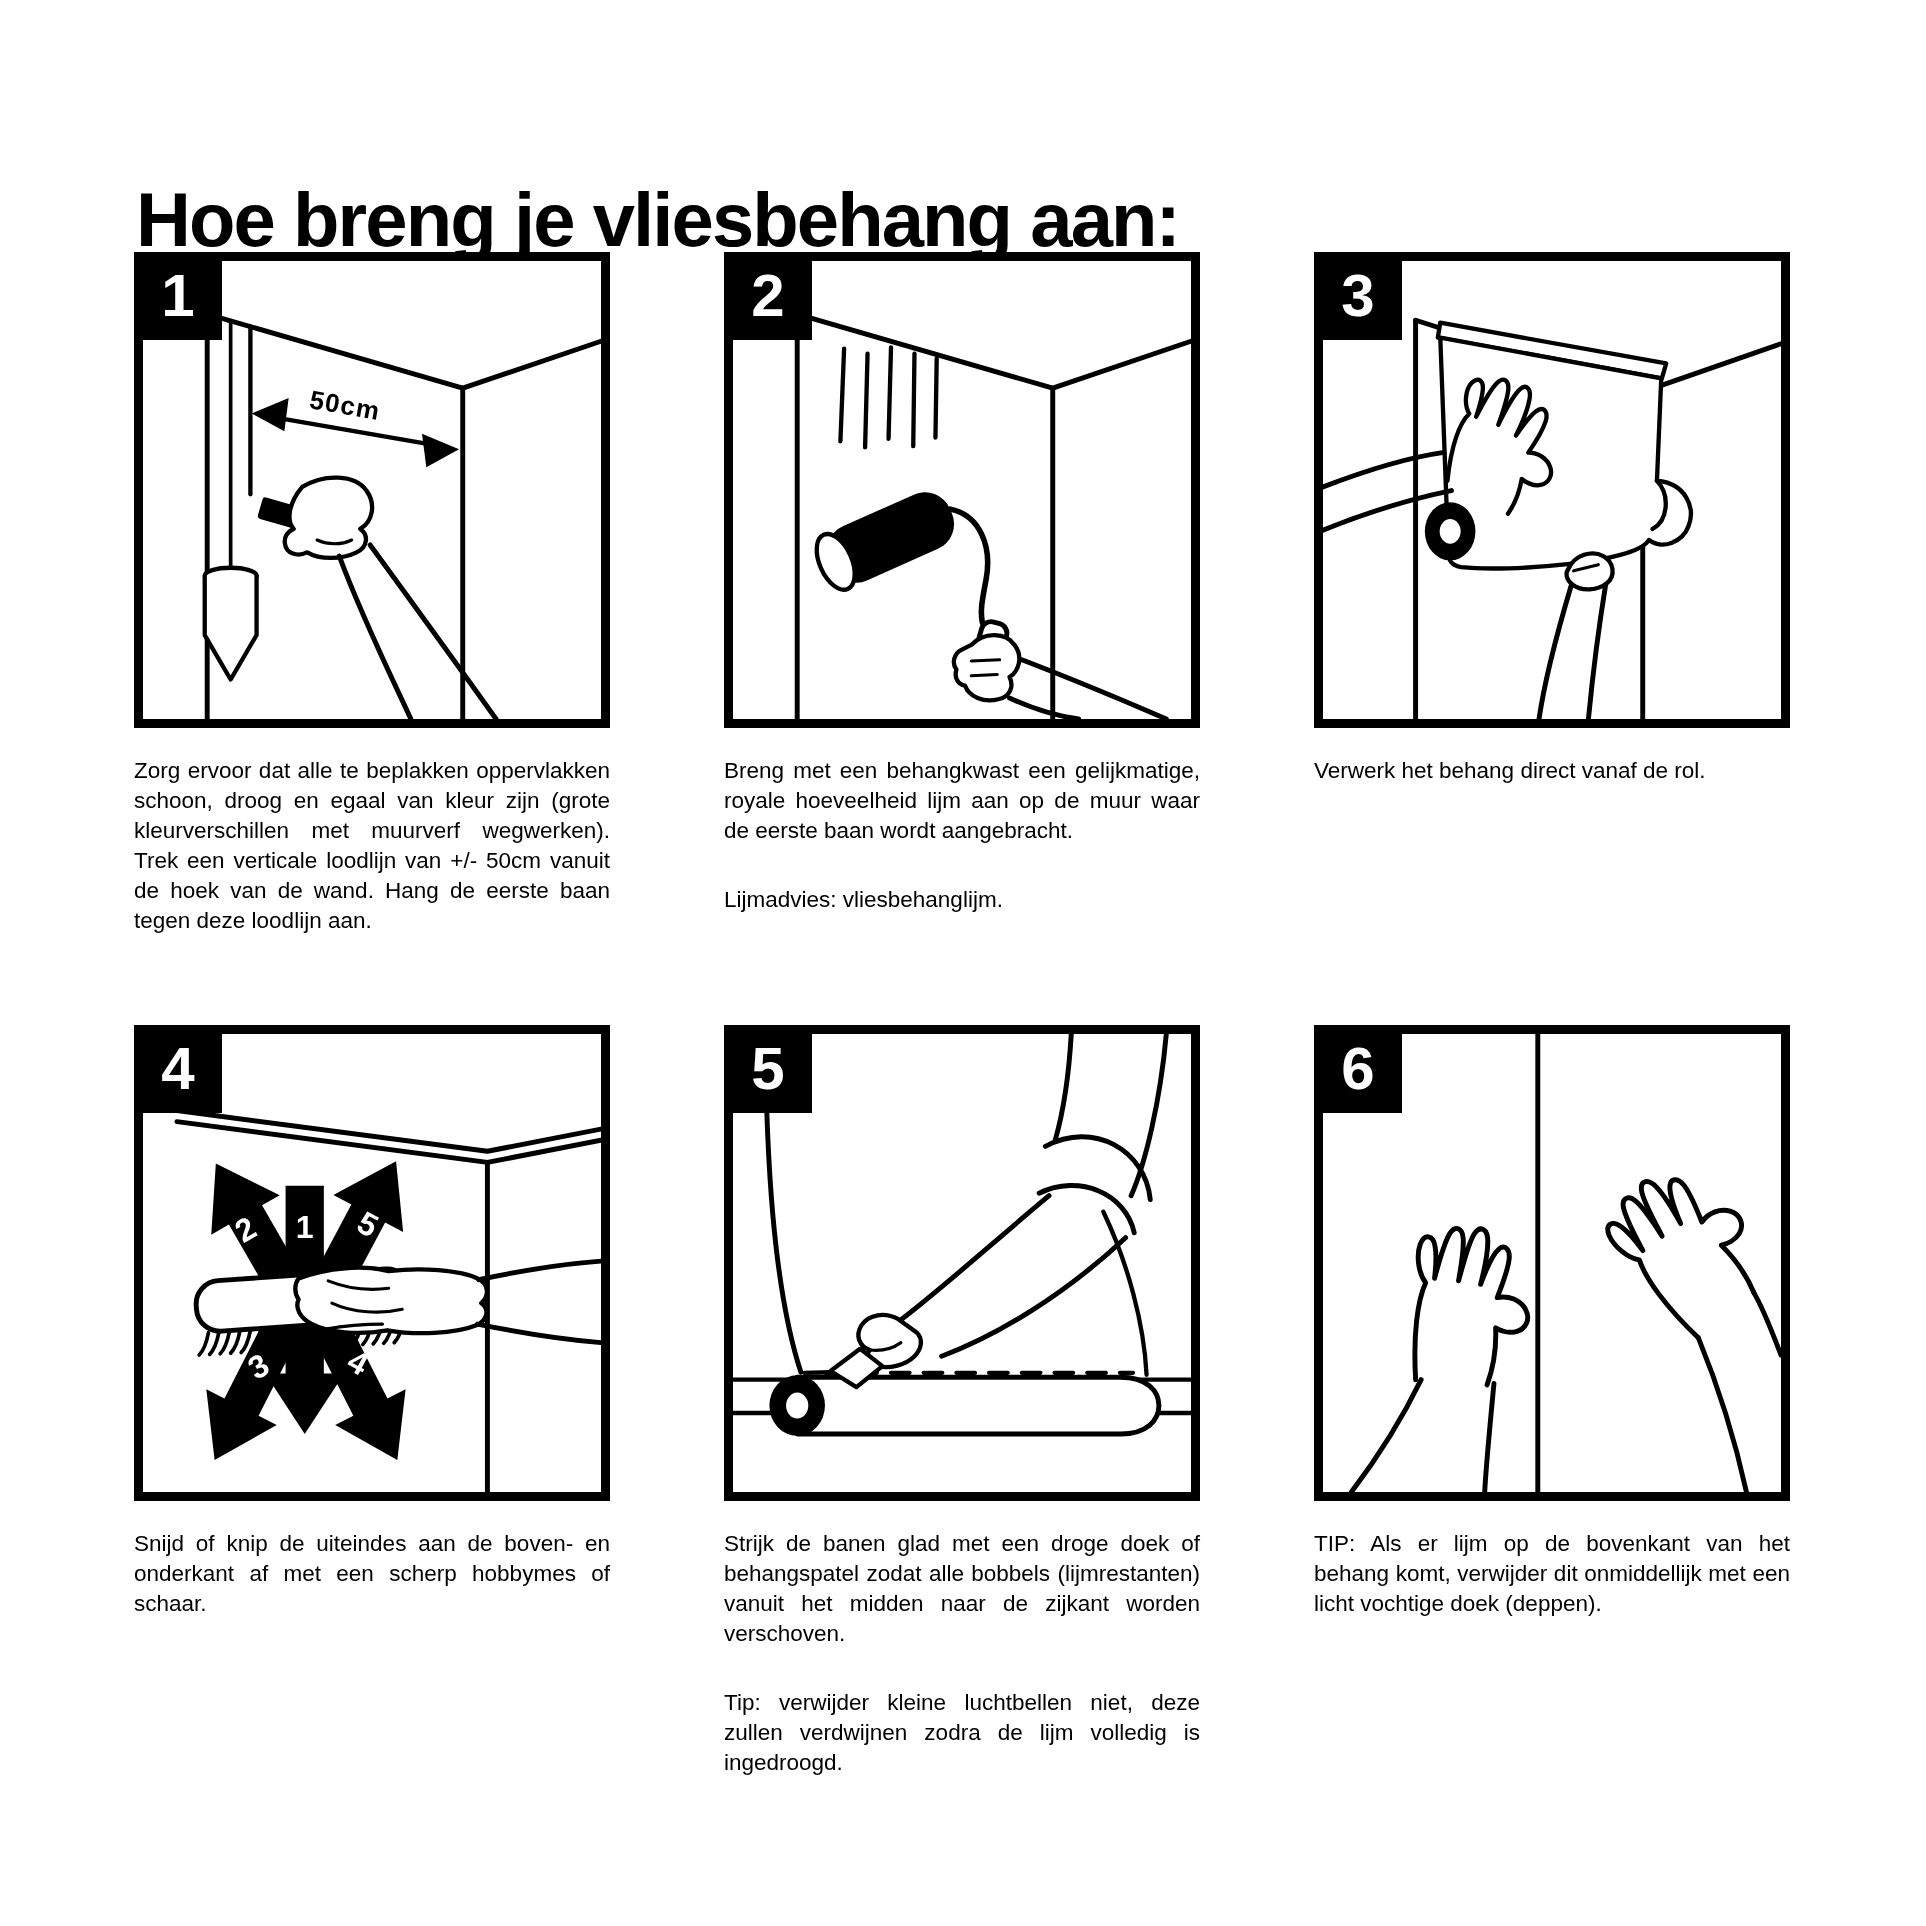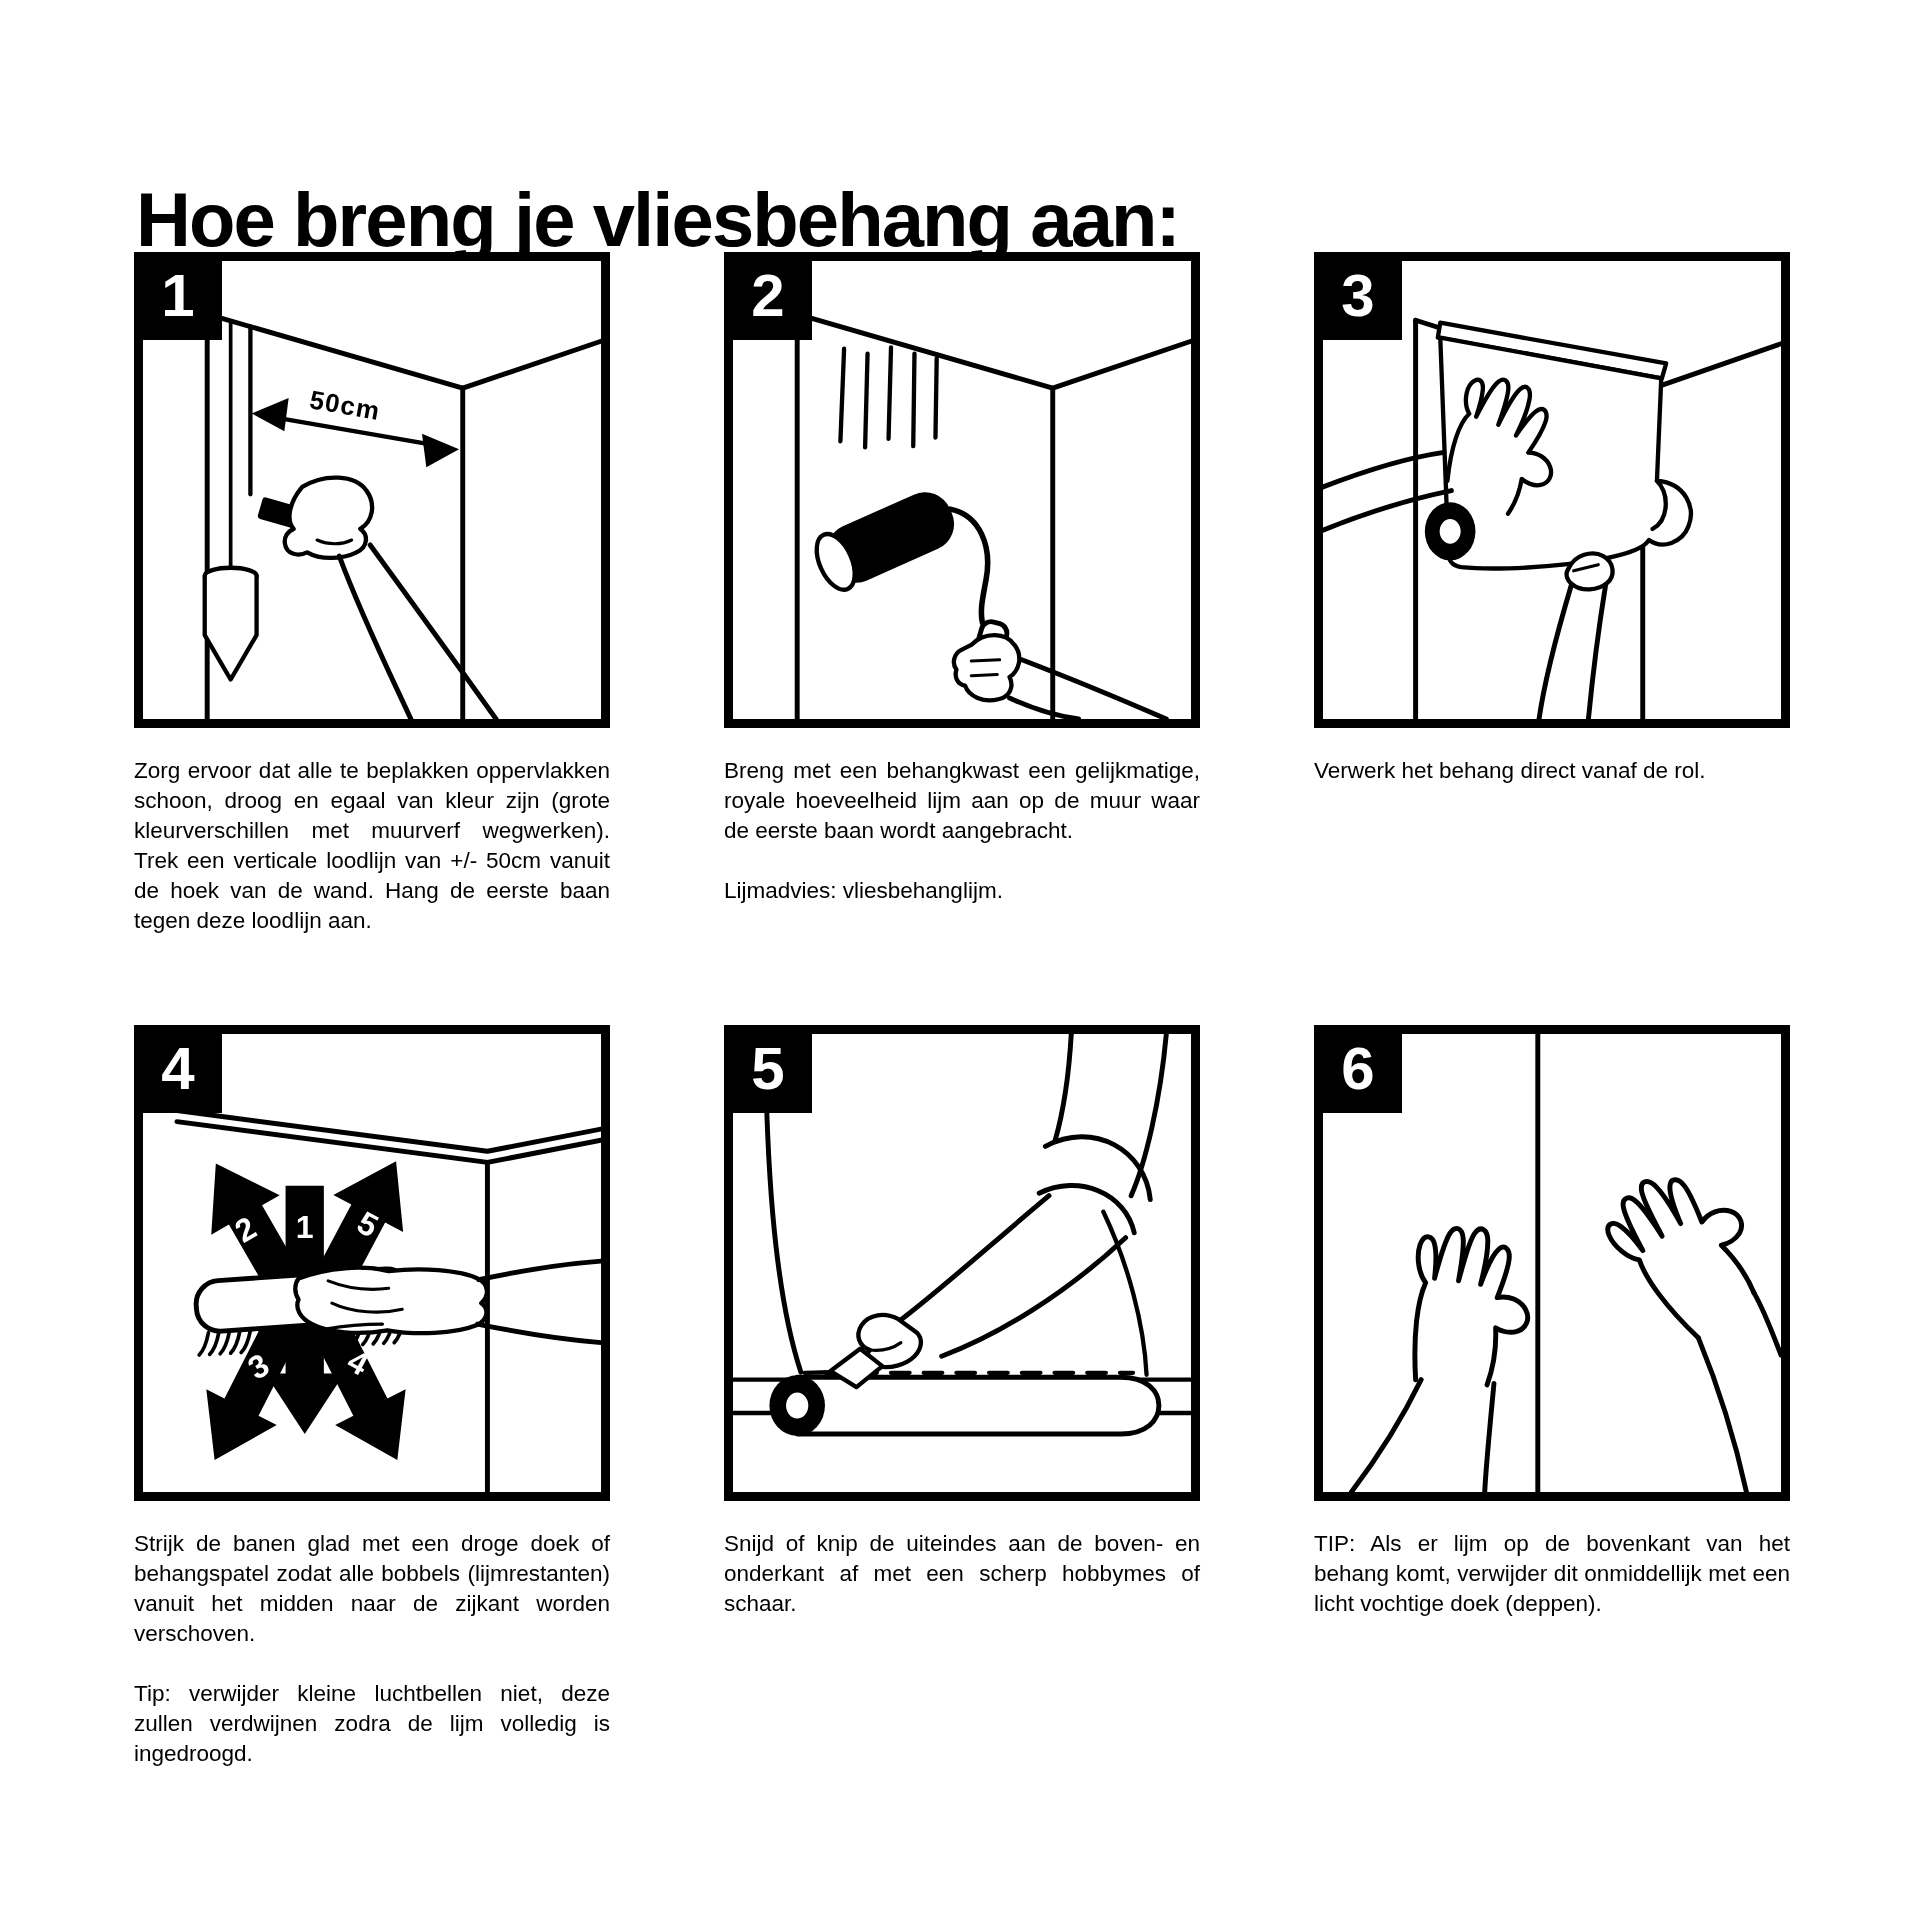--- a/index.html
+++ b/index.html
@@ -30,21 +30,21 @@
     position:absolute; top:-9px; left:-9px; width:88px; height:88px;
     background:#000; color:#fff;
     display:flex; align-items:center; justify-content:center;
     font-size:60px; font-weight:bold; line-height:1;
   }
   .caption {
     padding-top:28px; font-size:22.5px; line-height:30px;
     font-weight:normal; text-align:justify;
   }
   .caption p { margin:0; }
-  .caption p + p { margin-top:30px; }
+  .caption p + p { margin-top:39px; }
   .caption.tight p + p { margin-top:0; }
   
   .ink   { stroke:#000; fill:none; stroke-width:8; stroke-linecap:round; stroke-linejoin:round; }
   .ink7  { stroke:#000; fill:none; stroke-width:7; stroke-linecap:round; stroke-linejoin:round; }
   .ink6  { stroke:#000; fill:none; stroke-width:6; stroke-linecap:round; stroke-linejoin:round; }
   .ink5  { stroke:#000; fill:none; stroke-width:5; stroke-linecap:round; stroke-linejoin:round; }
   .white { fill:#ffffff; }
   .black { fill:#000000; stroke:none; }
   .svgtxt { font-family:"Liberation Sans",sans-serif; font-weight:bold; fill:#000; }
   .svgtxt-w { font-family:"Liberation Sans",sans-serif; font-weight:bold; fill:#fff; }
@@ -225,24 +225,24 @@
       <g transform="translate(548,318) rotate(-40)">
         <path class="ink" d="M-66,172 C-74,100 -70,44 -58,14 C-70,0 -76,-28 -70,-48 C-64,-66 -50,-64 -46,-46 C-42,-30 -43,-10 -44,6 C-38,-22 -32,-52 -23,-68 C-15,-82 -3,-78 -1,-60 C1,-44 -2,-16 -5,8 C2,-22 8,-56 17,-70 C26,-84 38,-78 39,-58 C40,-40 35,-8 31,12 C39,-14 48,-38 58,-47 C67,-55 76,-47 75,-31 C74,-13 65,14 59,32 C77,27 97,34 106,49 C115,64 108,80 94,85 C82,89 68,86 59,81 C62,112 58,148 50,174"></path>
       </g>
       <path class="ink" d="M608,492 C640,570 668,660 686,742"></path>
       <path class="ink" d="M698,419 C716,450 730,490 742,520"></path>
     </svg>
     <div class="badge">6</div>
   </div>
 
   <div class="caption">
+    <p>Snijd of knip de uiteindes aan de boven- en onderkant af met een scherp hobbymes of schaar.</p>
+  </div>
+  <div class="caption">
     <p>Strijk de banen glad met een droge doek of behangspatel zodat alle bobbels (lijmrestanten) vanuit het midden naar de zijkant worden verschoven.</p>
     <p>Tip: verwijder kleine luchtbellen niet, deze zullen verdwijnen zodra de lijm volledig is ingedroogd.</p>
   </div>
-  <div class="caption">
-    <p>Snijd of knip de uiteindes aan de boven- en onderkant af met een scherp hobbymes of schaar.</p>
-  </div>
   <div class="caption tight">
     <p>TIP: Als er lijm op de bovenkant van het behang komt, verwijder dit onmiddellijk met een licht vochtige doek (deppen).</p>
   </div>
 
 </div>
 
 
 </body></html>

